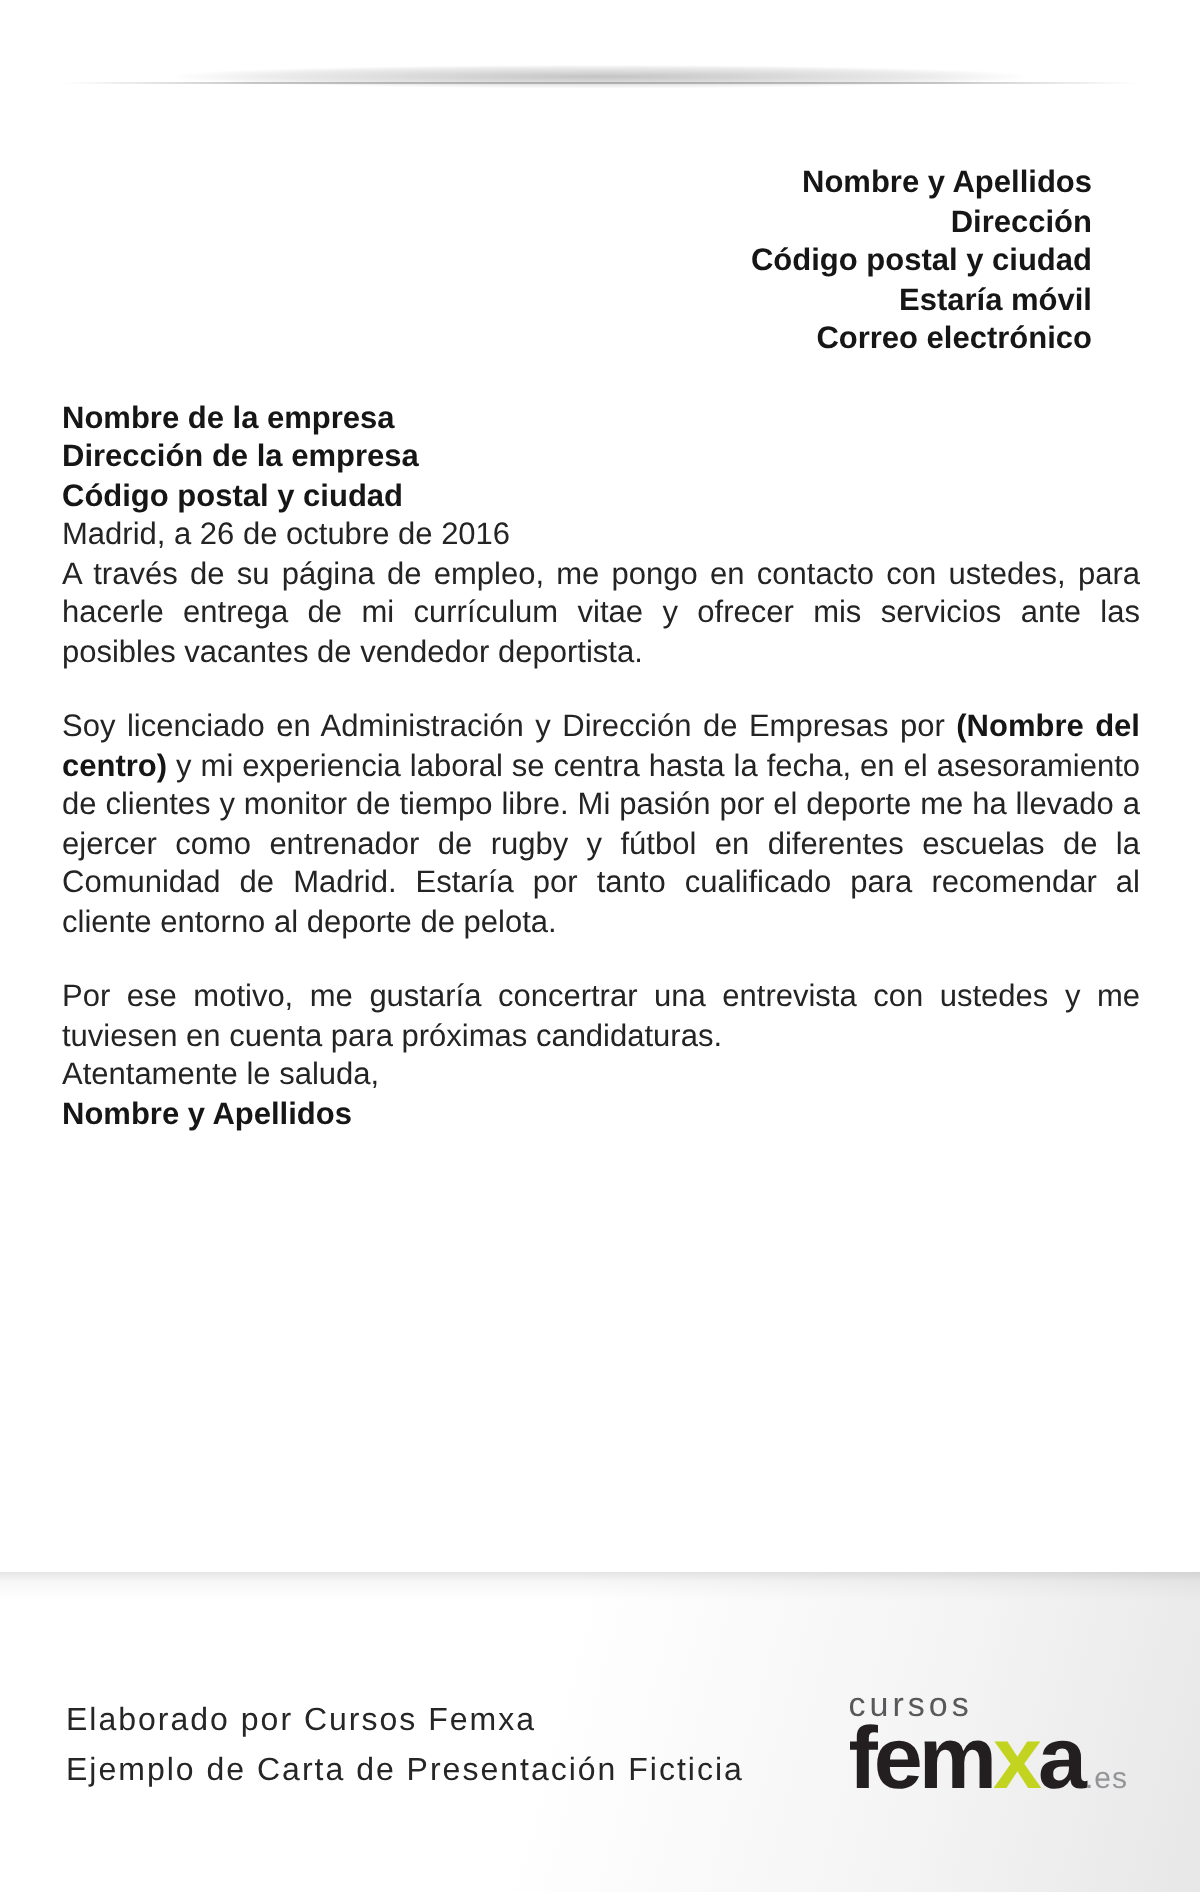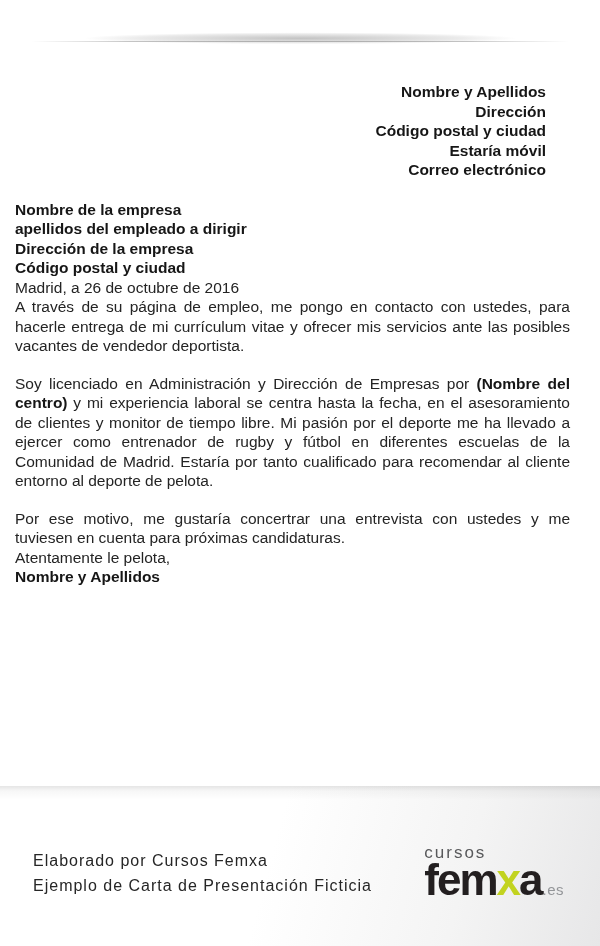--- a/index.html
+++ b/index.html
@@ -17,21 +17,21 @@
     position:absolute;top:30px;left:8px;right:8px;height:16px;
     background:radial-gradient(ellipse 50% 50% at 50% 52%,
       rgba(80,80,80,0.34), rgba(110,110,110,0.14) 55%, rgba(0,0,0,0) 74%);
   }
   .top-shadow::after{
     content:"";position:absolute;left:4%;right:4%;bottom:4px;height:1px;
     background:linear-gradient(to right, rgba(0,0,0,0) 0%,
       rgba(0,0,0,0.22) 18%, rgba(0,0,0,0.22) 82%, rgba(0,0,0,0) 100%);
   }
 
-  .letter{position:relative;padding:0 30px 0 15px;font-size:15.5px;line-height:19.5px;}
+  .letter{position:relative;padding:0 30px 0 31px;font-size:15.5px;line-height:19.5px;}
   .letter p{margin:0;}
   .sender{margin-top:82px;margin-right:24px;text-align:right;font-weight:bold;color:#161616;}
   .recipient{margin-top:20px;text-align:left;font-weight:bold;color:#161616;}
   .date{margin-top:31px;}
   .salutation{margin-top:18px;}
   .para{margin-top:21px;text-align:justify;}
   .para + .para{margin-top:18px;}
   .para strong{color:#161616;}
   .closing{margin-top:32px;}
   .signature{margin-top:9px;font-weight:bold;color:#161616;}
@@ -74,35 +74,34 @@
     <div class="sender">
       <div>Nombre y Apellidos</div>
       <div>Dirección</div>
       <div>Código postal y ciudad</div>
       <div>Estaría móvil</div>
       <div>Correo electrónico</div>
     </div>
 
     <div class="recipient">
       <div>Nombre de la empresa</div>
-      <div>apellidos del empleado a dirigir</div>
       <div>Dirección de la empresa</div>
       <div>Código postal y ciudad</div>
     </div>
 
     <p class="date">Madrid, a 26 de octubre de 2016</p>
 
 
     <p class="para">A través de su página de empleo, me pongo en contacto con ustedes, para hacerle entrega de mi currículum vitae y ofrecer mis servicios ante las posibles vacantes de vendedor deportista.</p>
 
     <p class="para"><span>Soy licenciado en Administración y Dirección de Empresas por </span><strong>(Nombre del centro)</strong><span> y mi experiencia laboral se centra hasta la fecha, en el asesoramiento de clientes y monitor de tiempo libre. Mi pasión por el deporte me ha llevado a ejercer como entrenador de rugby y fútbol en diferentes escuelas de la Comunidad de Madrid. Estaría por tanto cualificado para recomendar al cliente entorno al deporte de pelota.</span></p>
 
     <p class="para">Por ese motivo, me gustaría concertrar una entrevista con ustedes y me tuviesen en cuenta para próximas candidaturas.</p>
 
-    <p class="closing">Atentamente le pelota,</p>
+    <p class="closing">Atentamente le saluda,</p>
 
     <p class="signature">Nombre y Apellidos</p>
 
   </main>
 
   <footer class="footer">
 
     <div class="credits">
       <div>Elaborado por Cursos Femxa</div>
       <div>Ejemplo de Carta de Presentación Ficticia</div>

